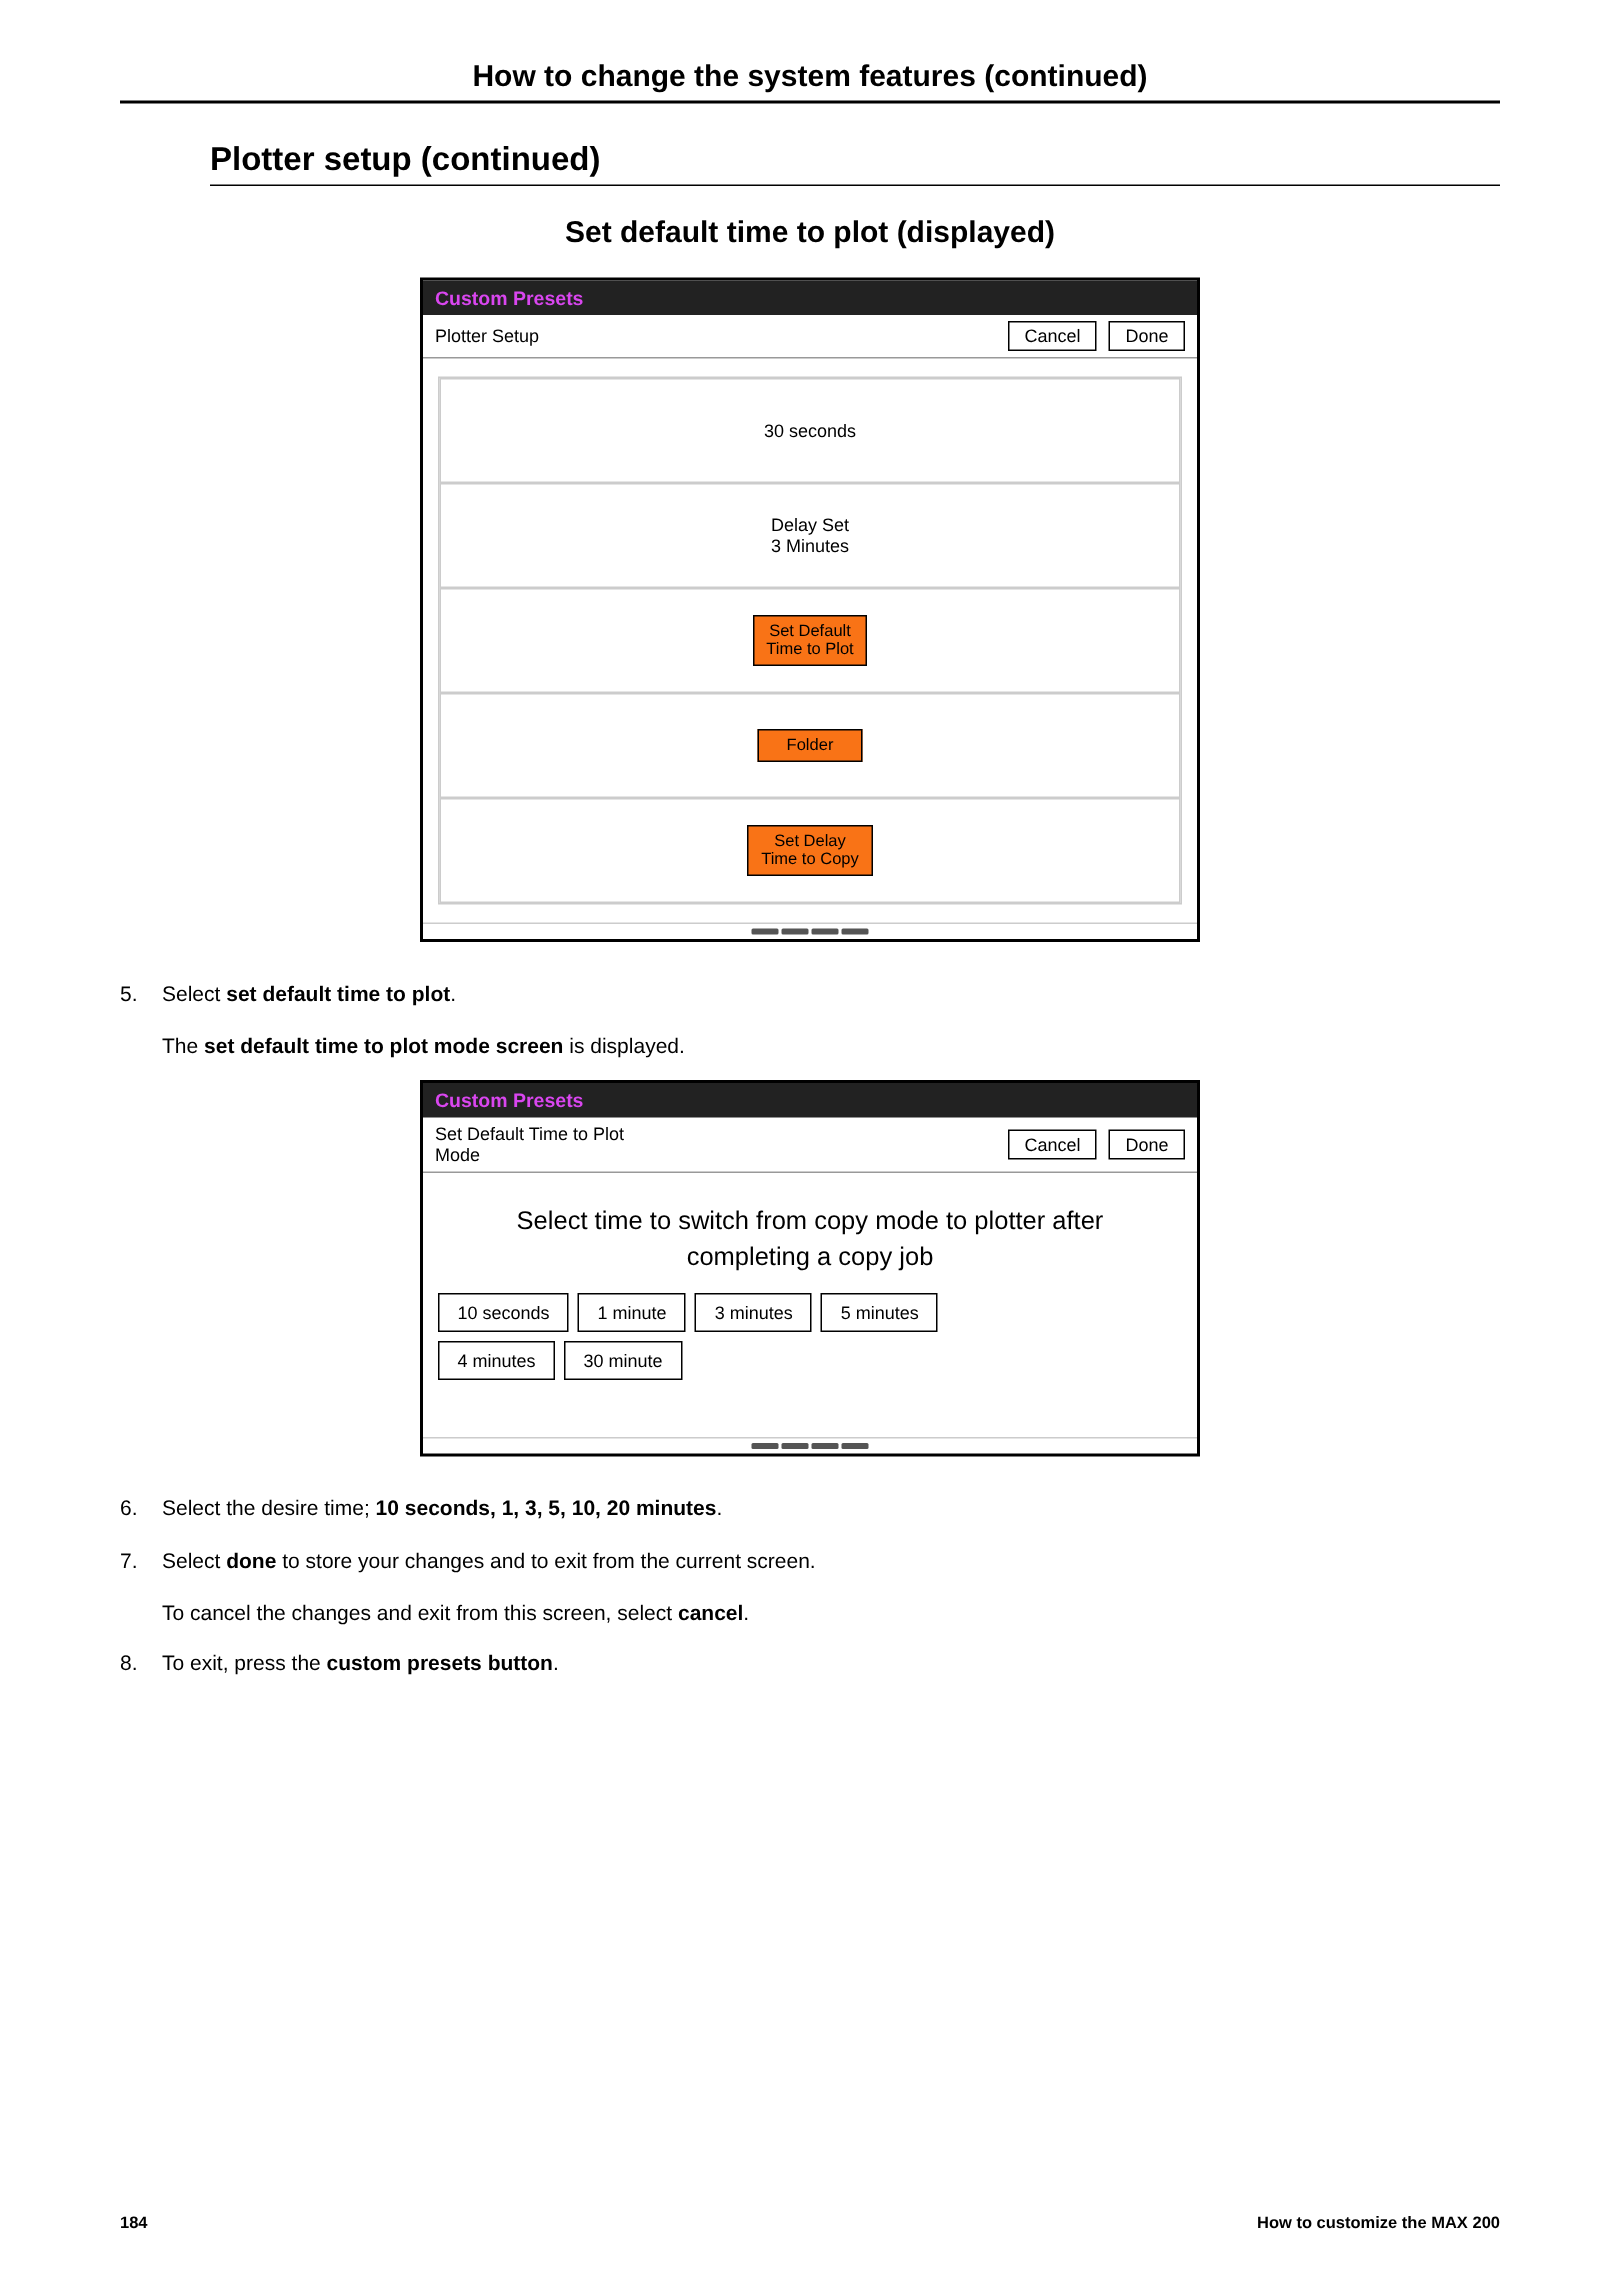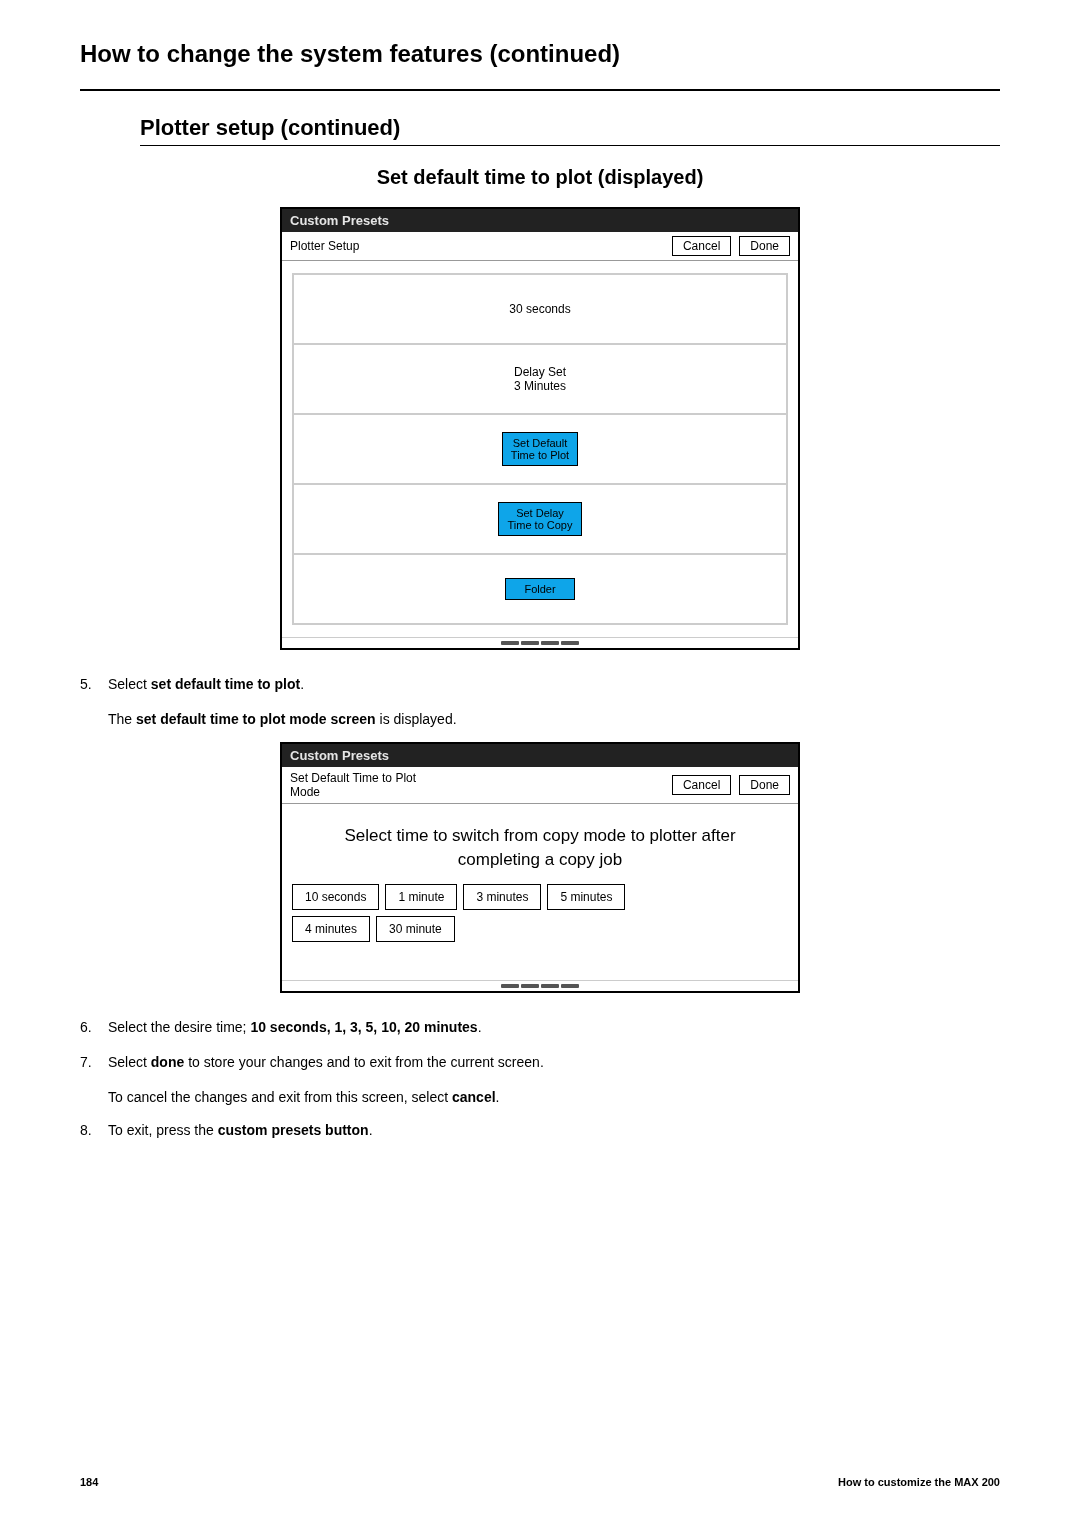--- a/index.html
+++ b/index.html
@@ -7,25 +7,26 @@
       background: #fff;
       font-family: Arial, Helvetica, sans-serif;
       font-size: 14px;
       color: #000;
       width: 1080px;
       min-height: 1528px;
       padding: 40px 80px 60px 80px;
     }
 
     h1.main-title {
-      font-size: 24px;
+      font-size: 20px;
       font-weight: bold;
       border-bottom: 2px solid #000;
-      padding-bottom: 21px;
+      padding-bottom: 4px;
       margin-bottom: 24px;
+      text-align: center;
     }
 
     h2.section-title {
       font-size: 22px;
       font-weight: bold;
       border-bottom: 1.5px solid #000;
       padding-bottom: 4px;
       margin-bottom: 20px;
       margin-left: 60px;
     }
@@ -40,21 +41,21 @@
     
     .ui-panel {
       border: 2px solid #000;
       margin: 0 auto 24px auto;
       width: 520px;
       background: #fff;
     }
 
     .ui-panel-header {
       background: #222;
-      color: #e5e5e5;
+      color: #d946ef;
       font-weight: bold;
       font-size: 13px;
       padding: 4px 8px;
     }
 
     .ui-panel-toolbar {
       display: flex;
       align-items: center;
       border-bottom: 1px solid #999;
       padding: 4px 8px;
@@ -97,21 +98,21 @@
       min-height: 70px;
       font-size: 12px;
       text-align: center;
     }
 
     .panel-cell-btn {
       border: 1px solid #000;
       padding: 4px 8px;
       font-size: 11px;
       text-align: center;
-      background: #0ea5e9;
+      background: #f97316;
       cursor: pointer;
       min-width: 70px;
     }
 
     
     .panel-info-text {
       text-align: center;
       font-size: 17px;
       margin: 8px 0 12px 0;
       line-height: 1.4;
@@ -209,24 +210,24 @@
         <span>30 seconds</span>
       </div>
       <div class="panel-cell">
         <span>Delay Set<br>3 Minutes</span>
       </div>
 
       <div class="panel-cell">
         <button class="panel-cell-btn">Set Default<br>Time to Plot</button>
       </div>
       <div class="panel-cell">
+        <button class="panel-cell-btn">Folder</button>
+      </div>
+      <div class="panel-cell">
         <button class="panel-cell-btn">Set Delay<br>Time to Copy</button>
-      </div>
-      <div class="panel-cell">
-        <button class="panel-cell-btn">Folder</button>
       </div>
     </div>
   </div>
   <div class="scroll-indicator">
     <div class="scroll-dash"></div>
     <div class="scroll-dash"></div>
     <div class="scroll-dash"></div>
     <div class="scroll-dash"></div>
   </div>
 </div>

